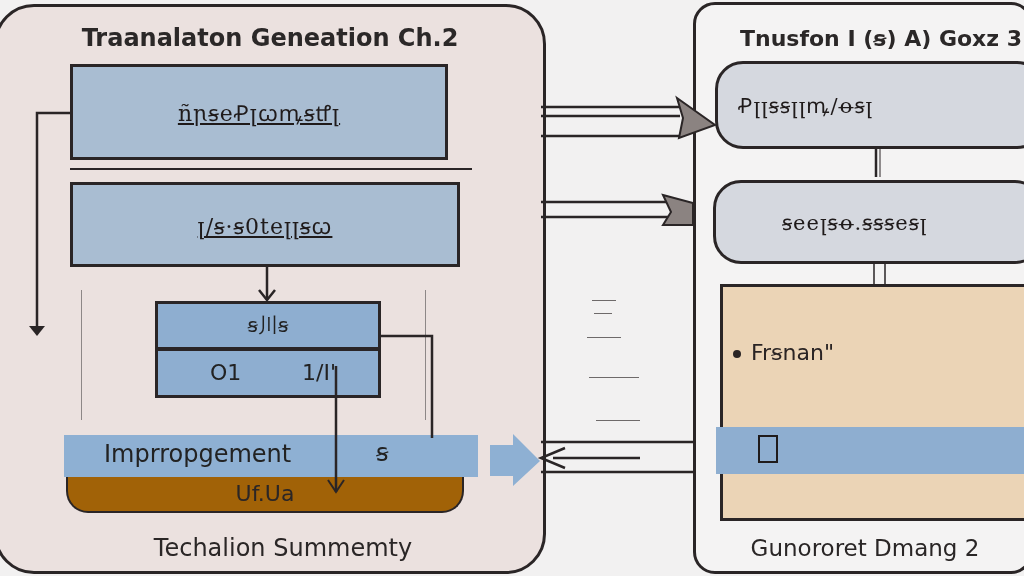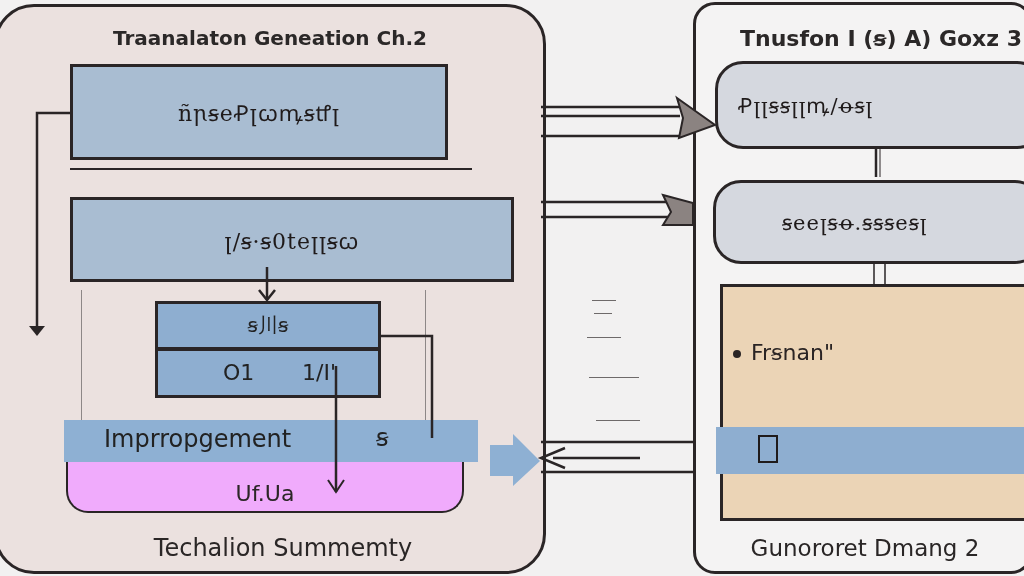--- a/index.html
+++ b/index.html
@@ -10,44 +10,44 @@
     color: #222;
   }
   .abs { position: absolute; box-sizing: border-box; }
   .center { display: flex; align-items: center; justify-content: center; }
 
   
   #left-panel {
     left: -6px; top: 4px; width: 552px; height: 570px;
     background: #ebe1df; border: 3px solid #2a2526; border-radius: 40px;
   }
-  #left-title { left: 60px; top: 20px; width: 420px; height: 36px; font-size: 20px; font-weight: bold; color: #2b2828; }
+  #left-title { left: 60px; top: 20px; width: 420px; height: 36px; font-size: 24px; font-weight: bold; color: #2b2828; }
   .blue-box { background: #a9bdd2; border: 3px solid #2a2526; }
   #box-1 { left: 70px; top: 64px; width: 378px; height: 96px; }
-  #box-1-text, #box-2-text { font-family: "DejaVu Serif", serif; font-size: 22px; color: #1f1a1a; letter-spacing: 1px; }
+  #box-1-text, #box-2-text { font-family: "DejaVu Serif", serif; font-size: 22px; color: #1f1a1a; letter-spacing: 1px; text-decoration: underline; }
   #divider-line { left: 70px; top: 168px; width: 402px; height: 2px; background: #2a2526; }
-  #box-2 { left: 70px; top: 197px; width: 444px; height: 85px; }
+  #box-2 { left: 70px; top: 182px; width: 390px; height: 85px; }
 
   #v-guide-left { left: 81px; top: 290px; width: 1px; height: 130px; background: #8d8787; }
   #v-guide-right { left: 425px; top: 290px; width: 1px; height: 130px; background: #8d8787; }
 
   #stack-box { left: 155px; top: 301px; width: 226px; height: 97px; border: 3px solid #2a2526; background: #8eaed0; text-align: right; }
   #stack-top { left: 0; top: 0; width: 100%; height: 47px; border-bottom: 4px solid #2a2526; font-size: 20px; }
   #stack-bottom { left: 0; top: 50px; width: 100%; height: 41px; font-size: 22px; }
-  #stack-bottom .c1 { position: absolute; left: 65px; top: 6px; }
+  #stack-bottom .c1 { position: absolute; left: 52px; top: 6px; }
   #stack-bottom .c2 { position: absolute; left: 144px; top: 6px; }
 
   #beige-cup {
     left: 66px; top: 455px; width: 398px; height: 58px;
-    background: #f0abfc; border: 2px solid #2a2526; border-top: none;
+    background: #a16207; border: 2px solid #2a2526; border-top: none;
     border-radius: 0 0 22px 22px;
   }
   #beige-cup-text { left: 0; top: 20px; width: 100%; height: 36px; font-size: 22px; color: #2b2626; }
 
-  #improvement-band { left: 64px; top: 420px; width: 414px; height: 42px; background: #8eb0d3; padding-left: 40px; }
+  #improvement-band { left: 64px; top: 435px; width: 414px; height: 42px; background: #8eb0d3; padding-left: 40px; }
   #improvement-label { left: 40px; top: 5px; font-size: 24px; color: #222; }
   #improvement-icon { left: 312px; top: 4px; font-size: 24px; color: #222; }
 
   #footer-left { left: 68px; top: 530px; width: 430px; height: 36px; font-size: 24px; color: #2a2626; }
 
   
   svg#connectors { position: absolute; left: 0; top: 0; width: 1024px; height: 576px; pointer-events: none; }
 
   
   #right-panel {

